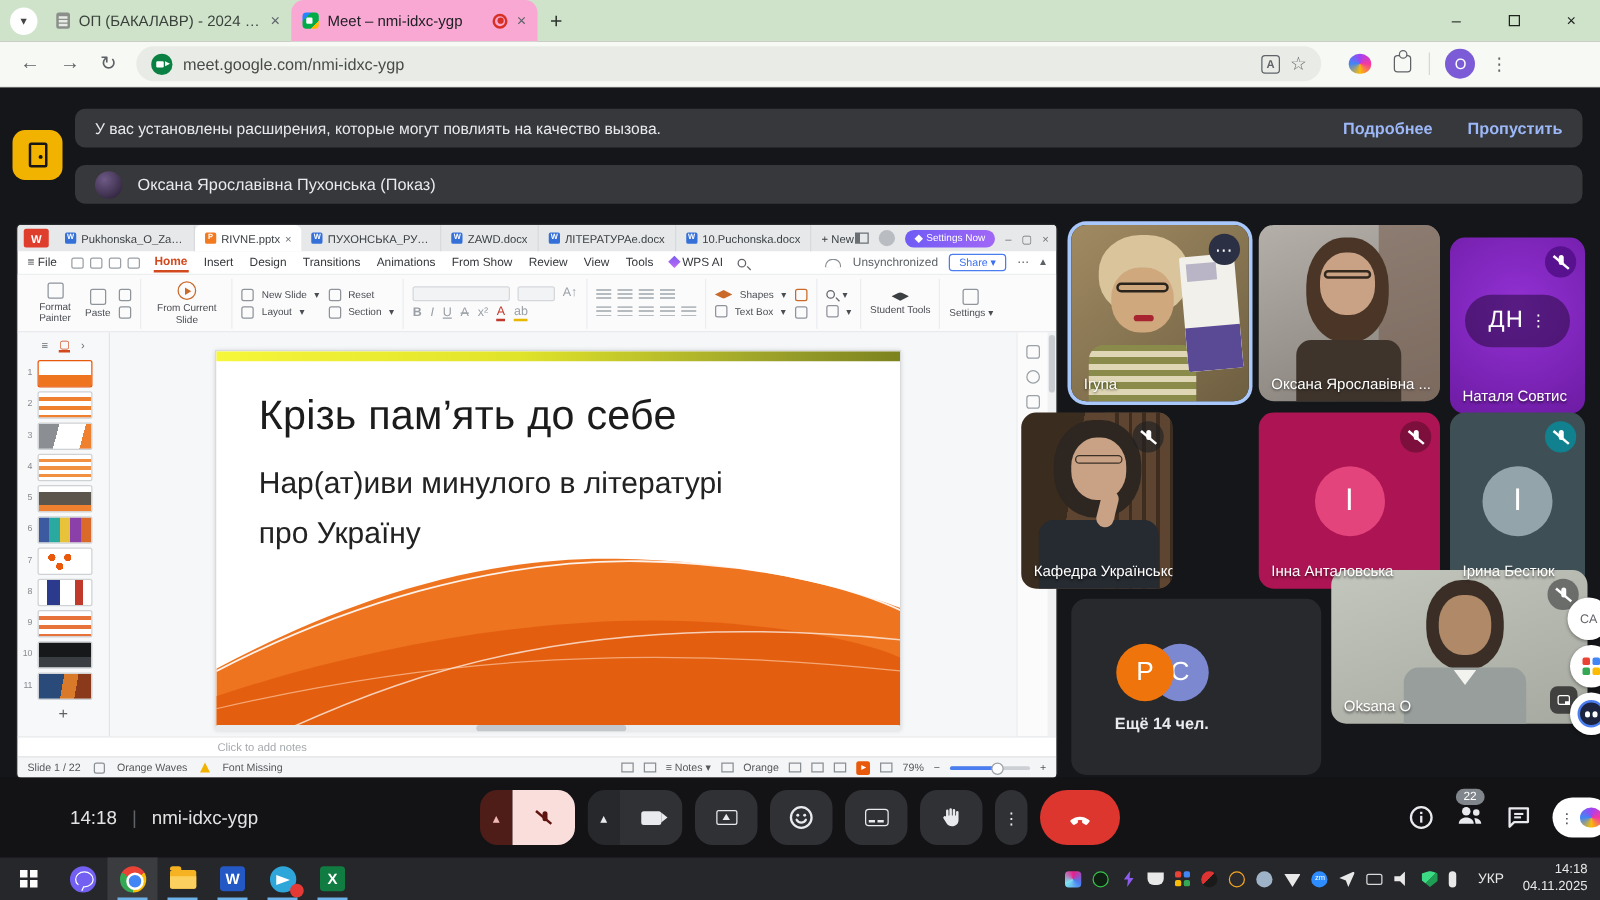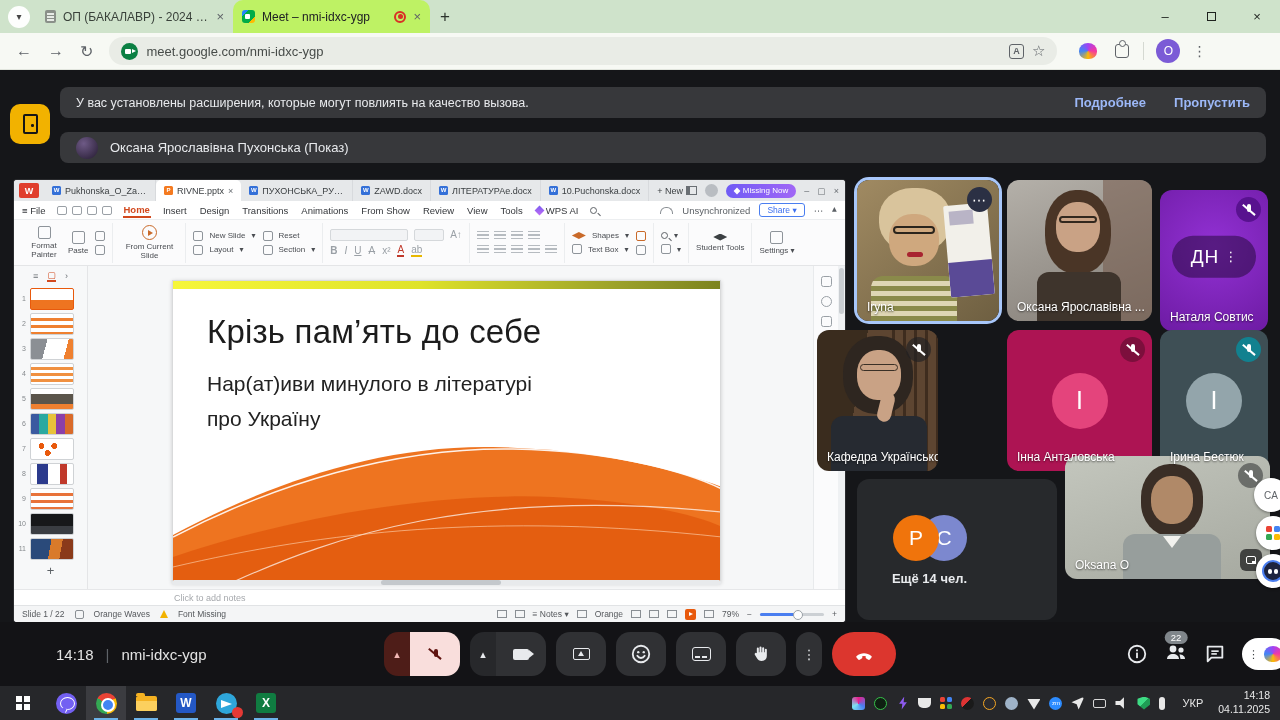--- a/index.html
+++ b/index.html
@@ -3,21 +3,21 @@
 <meta charset="utf-8">
 <style>
 *{margin:0;padding:0;box-sizing:border-box}
 html,body{width:1280px;height:720px;overflow:hidden;background:#131416;font-family:"Liberation Sans",sans-serif}
 #root{position:relative;width:1280px;height:720px;background:#131416}
 
 #tabstrip{position:absolute;top:0;left:0;width:1280px;height:33px;background:#cfe3cb;display:flex;align-items:center}
 .tab-chev{width:22px;height:22px;border-radius:50%;background:#fdfefd;color:#444;font-size:10px;display:flex;align-items:center;justify-content:center;margin:0 6px 0 8px}
 .ctab{height:33px;width:197px;display:flex;align-items:center;gap:7px;padding:0 9px;font-size:12px;color:#39413a;white-space:nowrap}
 .ctab .ttl{overflow:hidden;text-overflow:ellipsis;flex:1}
-.ctab.active{background:#bef264;border-radius:10px 10px 0 0;color:#202124}
+.ctab.active{background:#f9a8d4;border-radius:10px 10px 0 0;color:#202124}
 .doc-ico{width:11px;height:13px;background:#8a9089;border-radius:2px;position:relative;flex:none}
 .doc-ico::after{content:"";position:absolute;left:2px;top:3px;width:7px;height:1.5px;background:#e7ebe6;box-shadow:0 3px 0 #e7ebe6,0 6px 0 #e7ebe6}
 .meet-ico{width:13px;height:13px;border-radius:3px;background:linear-gradient(135deg,#2684fc 25%,#00ac47 25% 75%,#ffba00 75%);position:relative;flex:none}
 .meet-ico::after{content:"";position:absolute;left:3px;top:4px;width:5px;height:5px;background:#fff;border-radius:1px}
 .rec-ico{width:12px;height:12px;border:2px solid #d93025;border-radius:50%;position:relative;flex:none}
 .rec-ico::after{content:"";position:absolute;left:1.5px;top:1.5px;width:5px;height:5px;background:#d93025;border-radius:50%}
 .tab-x{color:#5f6368;font-size:13px;flex:none}
 .newtab{color:#2d332d;font-size:17px;margin-left:10px}
 .winctl{position:absolute;top:0;height:33px;display:flex;align-items:center;color:#1e221e}
 .wc{width:46px;text-align:center;font-size:13px}
@@ -106,21 +106,21 @@
 .t7{background:radial-gradient(circle 3px at 25% 35%,#e8590c 95%,transparent),radial-gradient(circle 3px at 55% 35%,#e8590c 95%,transparent),radial-gradient(circle 3px at 40% 70%,#e8590c 95%,transparent),#fff}
 .t8{background:linear-gradient(90deg,#fff 15%,#2b3a8c 15% 40%,#fff 40% 70%,#c0392b 70% 85%,#fff 85%)}
 .t9{background:repeating-linear-gradient(#fff 0 4px,#e8733a 4px 7px)}
 .t10{background:linear-gradient(#17181a 60%,#3a3d42 60%)}
 .t11{background:linear-gradient(100deg,#2a4a7a 45%,#d97a2a 45% 70%,#8a3a1a 70%)}
 .addsl{color:#5c6166;font-size:13px;text-align:center;margin-top:2px}
 #canvas{flex:1;background:#f6f7f8;position:relative;min-width:0}
 #slide{position:absolute;left:84px;top:14px;width:549px;height:303px;background:#fff;border:1px solid #d9dadb;box-shadow:0 1px 4px rgba(0,0,0,.18);overflow:hidden}
 #slide .band{height:8px;background:linear-gradient(90deg,#f6f63a,#dfe32a 45%,#9aa02a 82%,#7c831f)}
 #slide .titl{margin:24px 0 0 34px;font-size:33px;color:#1c1c1c;letter-spacing:.2px}
-#slide .subt{margin:16px 0 16px 34px;font-size:21px;color:#222;line-height:1.65}
+#slide .subt{margin:16px 0 16px 34px;font-size:24px;color:#222;line-height:1.65}
 #hsb{position:absolute;left:84px;bottom:4px;width:549px;height:5px;background:#e8eaec;border-radius:3px}
 #hsb::after{content:"";position:absolute;left:38%;width:22%;height:5px;background:#c4c8cc;border-radius:3px}
 #vtools{width:25px;border-left:1px solid #e8eaec;background:#fbfbfc;display:flex;flex-direction:column;align-items:center;gap:9px;padding-top:10px}
 #vtools .vt{width:11px;height:11px;border:1.3px solid #9aa0a6;border-radius:2.5px}
 #vtools .vt.c{border-radius:50%}
 #vsb{width:7px;background:#eff1f3;position:relative}
 #vsb::after{content:"";position:absolute;top:2px;left:1px;width:5px;height:46px;background:#c9cdd1;border-radius:3px}
 #notesrow{height:16px;border-top:1px solid #e6e7e9;font-size:9px;color:#a6a9ad;display:flex;align-items:center;padding-left:160px;background:#fff}
 #statusbar{height:17px;background:#f4f5f6;border-top:1px solid #e1e3e5;display:flex;align-items:center;font-size:8.5px;color:#55585c;gap:10px;padding:0 8px}
 .warn{width:0;height:0;border-left:4.5px solid transparent;border-right:4.5px solid transparent;border-bottom:8px solid #f2b200;position:relative}
@@ -288,21 +288,21 @@
         <div class="dtab">
             <span class="w-ico">W</span>
             <span class="lbl">10.Puchonska.docx</span>
           </div>
         <div class="dnew">+ <span>New</span></div>
         <div class="right">
           <span class="sbs"></span>
           <span class="uavatar"></span>
           <span class="upg">
               <span class="spark"></span>
-              <span>Missing Now</span>
+              <span>Settings Now</span>
             </span>
           <span class="gray">–</span>
           <span class="gray">▢</span>
           <span class="gray">×</span>
         </div>
       </div>
       <div id="wps-menu">
         <span>≡ <span>File</span></span>
         <span class="qico">
             <span></span>

